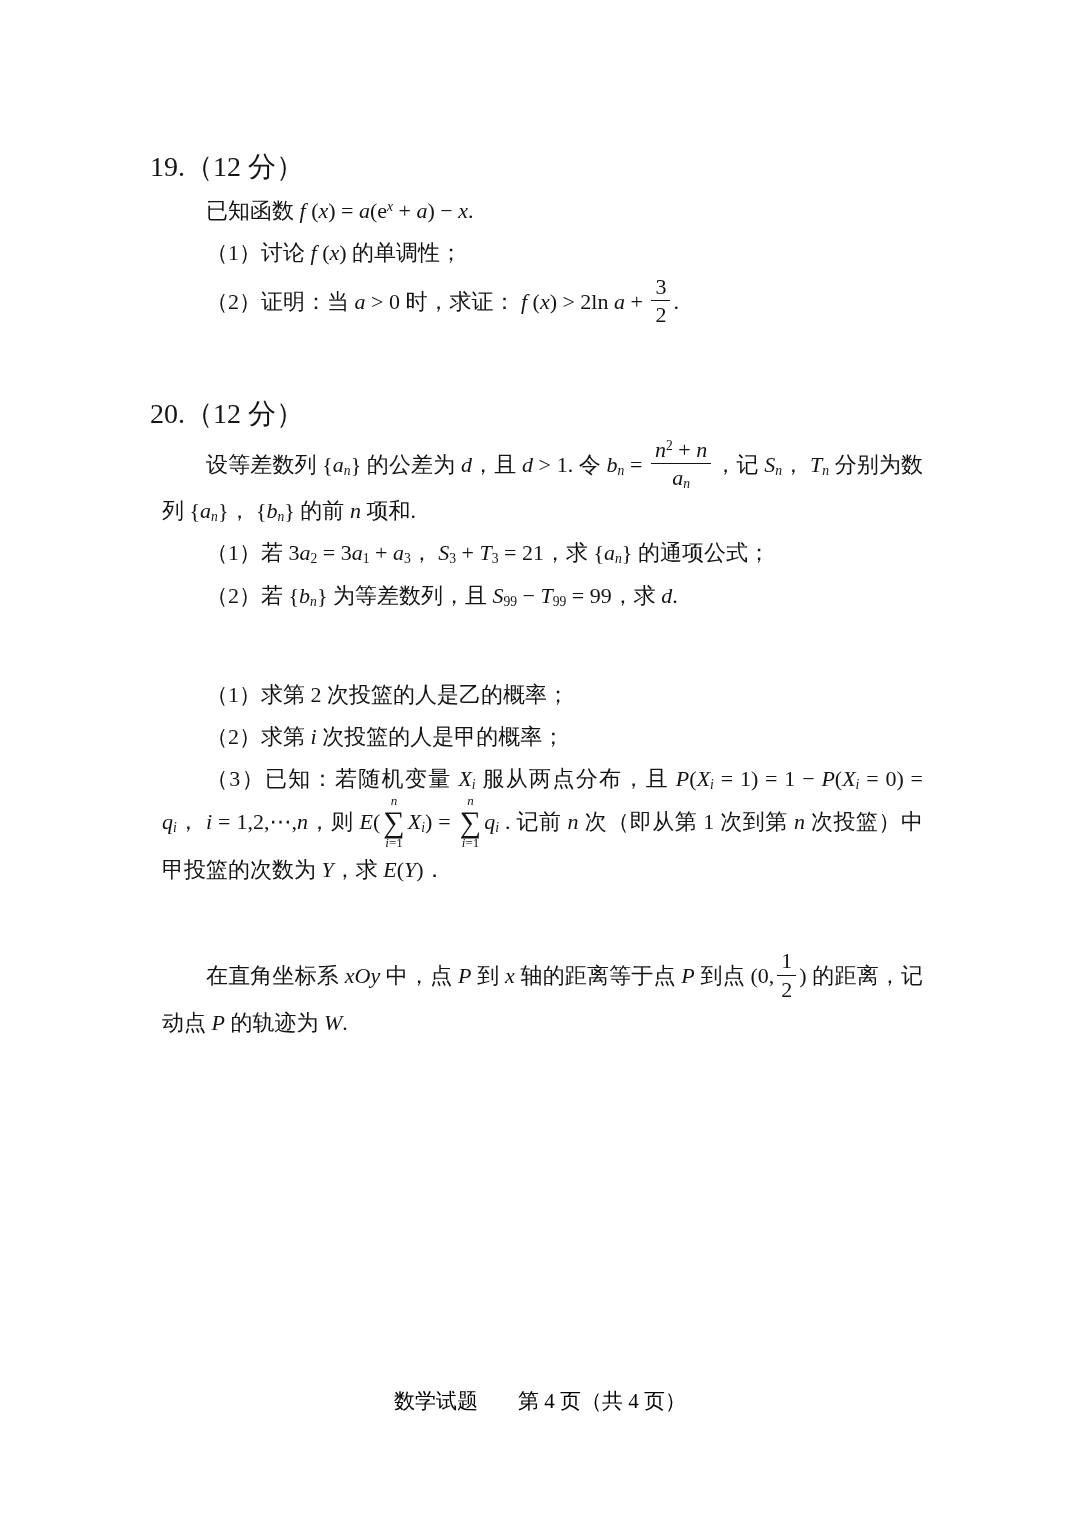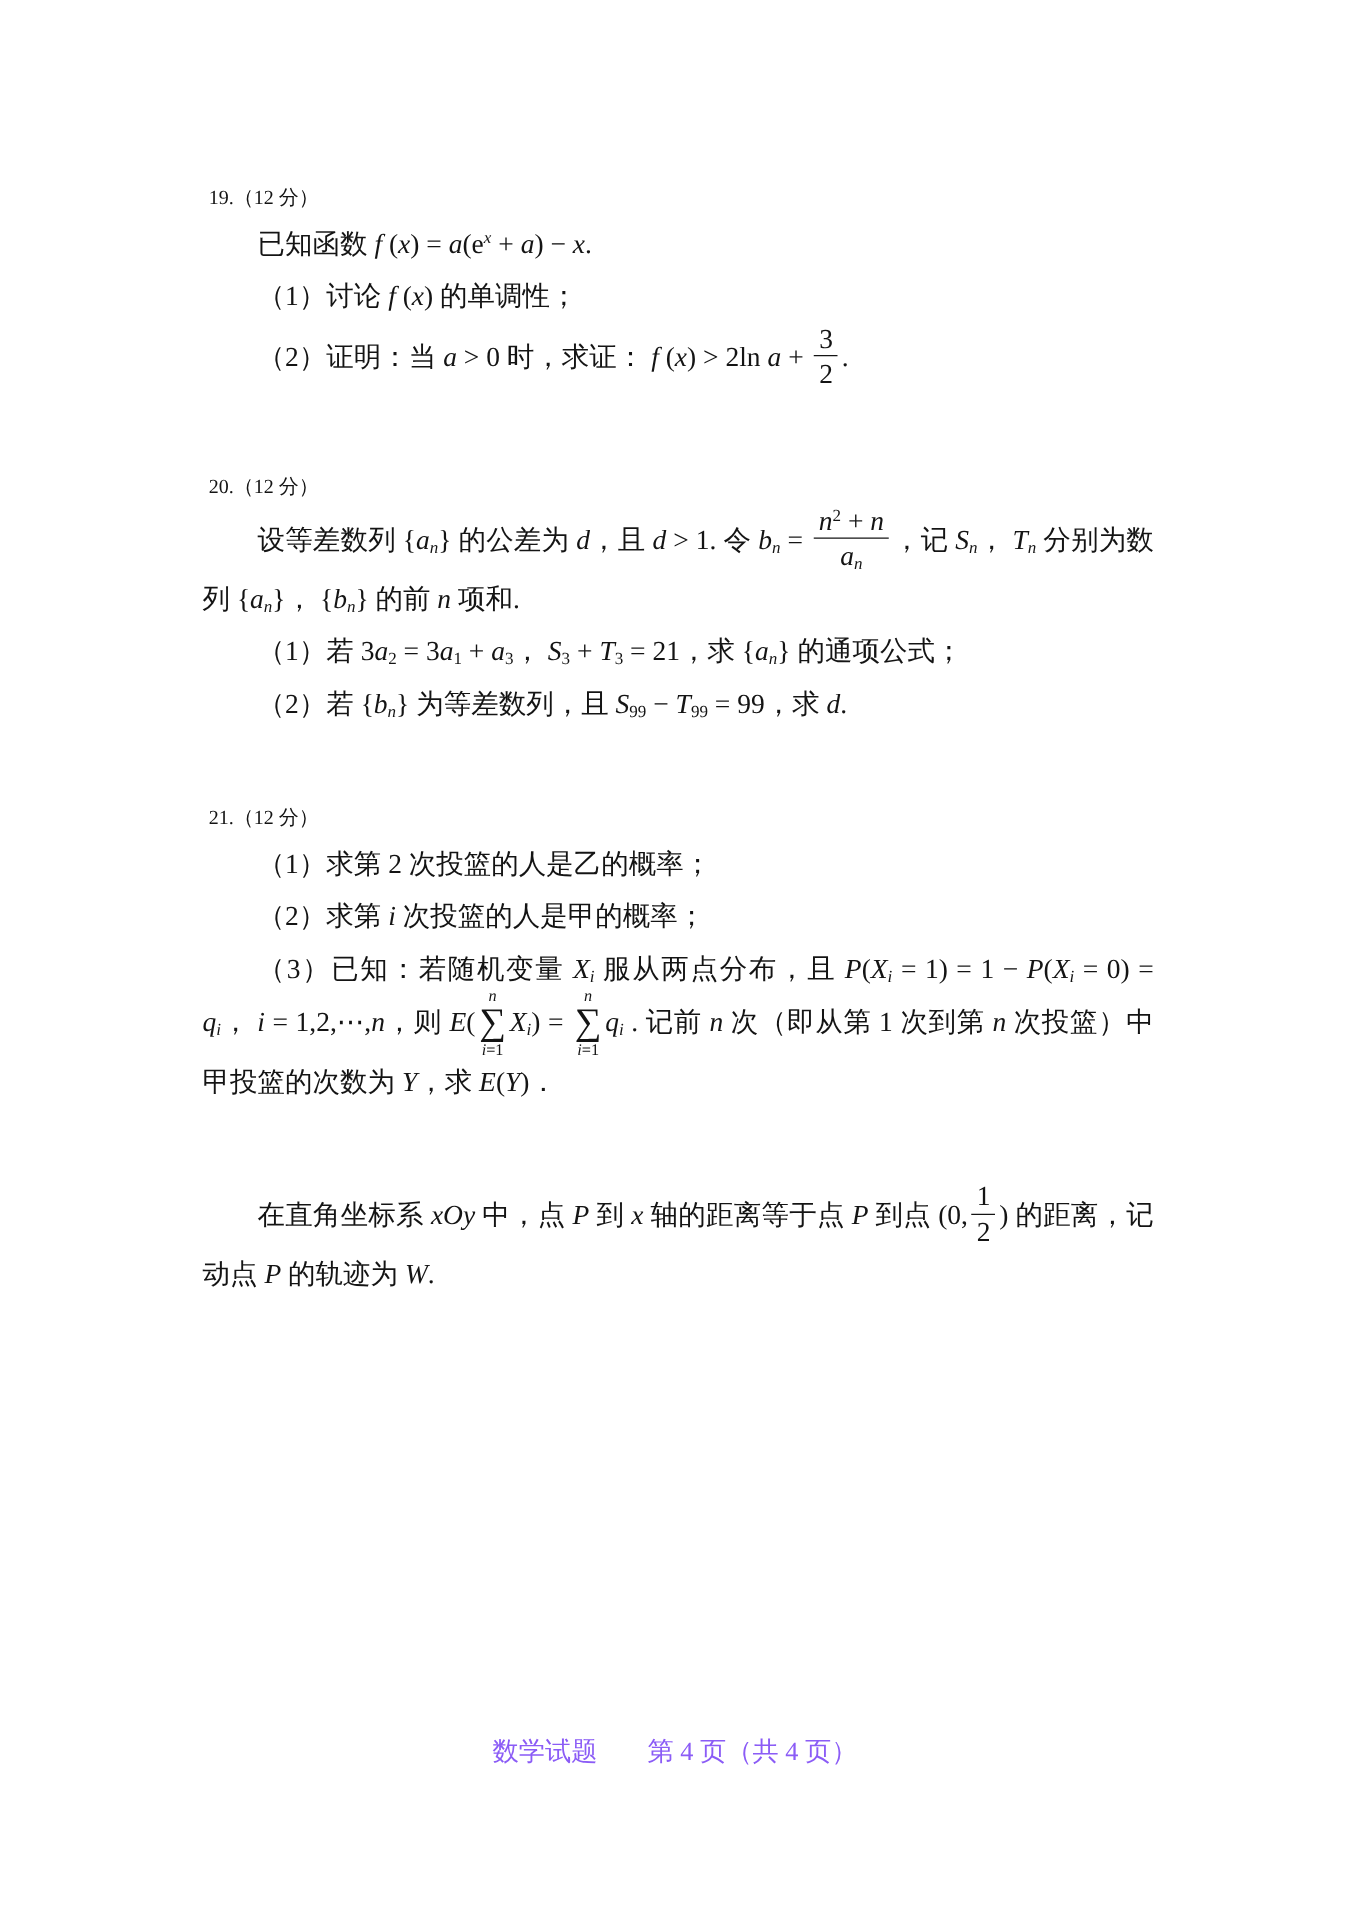--- a/index.html
+++ b/index.html
@@ -19,24 +19,23 @@
     width: 1080px;
     height: 1527px;
     box-sizing: border-box;
     padding: 148px 145px 0 150px;
     background: #ffffff;
   }
   .problem {
     margin-bottom: 64px;
   }
   .prob-num {
-    font-size: 16px;
+    font-size: 28px;
     line-height: 1.35;
     margin-bottom: 6px;
-    margin-left: 17px;
   }
   .para {
     font-size: 22px;
     line-height: 1.6;
     text-align: justify;
     text-indent: 2em;
     margin: 7px 12px;
   }
   .para i { font-style: italic; }
   sub, sup {
@@ -93,21 +92,21 @@
     border-top: 1.5px solid #141414;
     padding: 0 2px 0 1px;
   }
   .footer {
     position: absolute;
     left: 0;
     bottom: 112px;
     width: 100%;
     text-align: center;
     font-size: 21px;
-    color: #8b5cf6;
+    color: #000000;
   }
   .footer .page-label { margin-left: 40px; }
 </style>
 </head>
 <body>
 
 <main class="sheet">
   <div id="problems">
       <section class="problem">
         <div class="prob-num">19.（12 分）</div>
@@ -115,21 +114,20 @@
         <p class="para">（1）讨论 <i>f</i> (<i>x</i>) 的单调性；</p>
         <p class="para">（2）证明：当 <i>a</i> &gt; 0 时，求证： <i>f</i> (<i>x</i>) &gt; 2ln <i>a</i> + <span class="frac"><span class="num">3</span><span class="den">2</span></span>.</p>
       </section>
       <section class="problem">
         <div class="prob-num">20.（12 分）</div>
         <p class="para">设等差数列 {<i>a</i><sub><i>n</i></sub>} 的公差为 <i>d</i>，且 <i>d</i> &gt; 1. 令 <i>b</i><sub><i>n</i></sub> = <span class="frac"><span class="num"><i>n</i><sup>2</sup> + <i>n</i></span><span class="den"><i>a</i><sub><i>n</i></sub></span></span>，记 <i>S</i><sub><i>n</i></sub>， <i>T</i><sub><i>n</i></sub> 分别为数列 {<i>a</i><sub><i>n</i></sub>}， {<i>b</i><sub><i>n</i></sub>} 的前 <i>n</i> 项和.</p>
         <p class="para">（1）若 3<i>a</i><sub>2</sub> = 3<i>a</i><sub>1</sub> + <i>a</i><sub>3</sub>， <i>S</i><sub>3</sub> + <i>T</i><sub>3</sub> = 21，求 {<i>a</i><sub><i>n</i></sub>} 的通项公式；</p>
         <p class="para">（2）若 {<i>b</i><sub><i>n</i></sub>} 为等差数列，且 <i>S</i><sub>99</sub> − <i>T</i><sub>99</sub> = 99，求 <i>d</i>.</p>
       </section>
       <section class="problem">
-        <div class="prob-num">21.（12 分）</div>
         <p class="para">（1）求第 2 次投篮的人是乙的概率；</p>
         <p class="para">（2）求第 <i>i</i> 次投篮的人是甲的概率；</p>
         <p class="para">（3）已知：若随机变量 <i>X</i><sub><i>i</i></sub> 服从两点分布，且 <i>P</i>(<i>X</i><sub><i>i</i></sub> = 1) = 1 − <i>P</i>(<i>X</i><sub><i>i</i></sub> = 0) = <i>q</i><sub><i>i</i></sub>， <i>i</i> = 1,2,⋯,<i>n</i>，则 <i>E</i>(<span class="bigsum">
             <span class="lim"><i>n</i></span>
             <span class="sigma">∑</span>
             <span class="lim"><i>i</i>=1</span>
           </span><i>X</i><sub><i>i</i></sub>) = <span class="bigsum">
             <span class="lim"><i>n</i></span>
             <span class="sigma">∑</span>
             <span class="lim"><i>i</i>=1</span>

